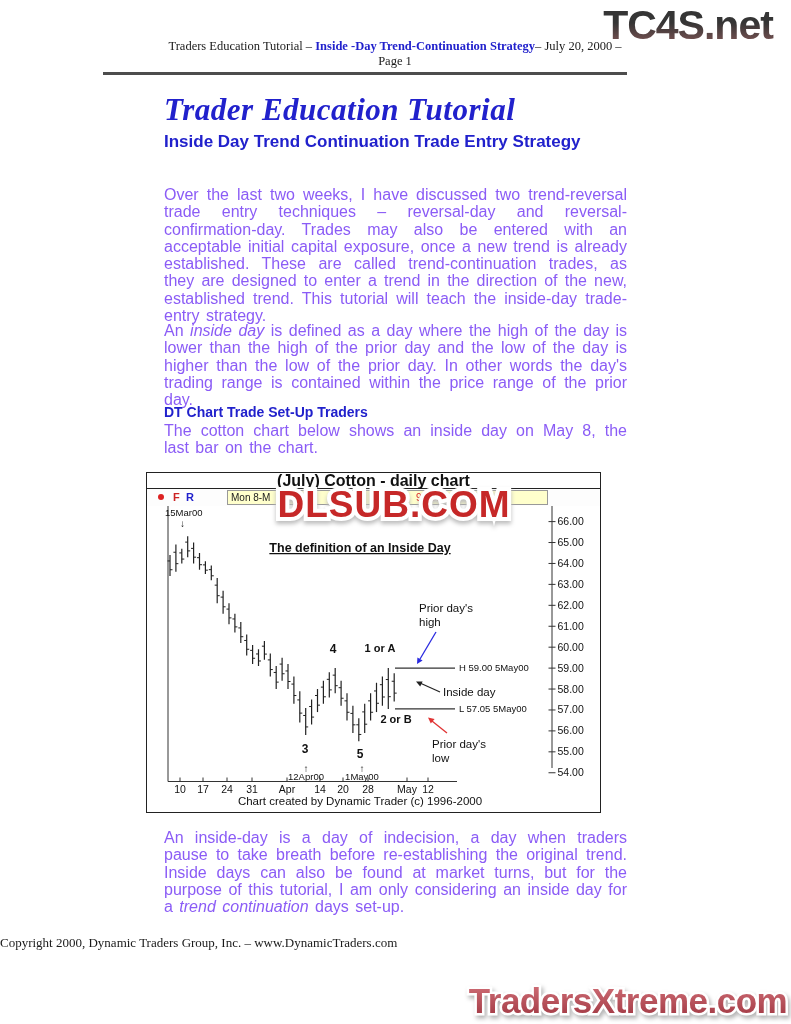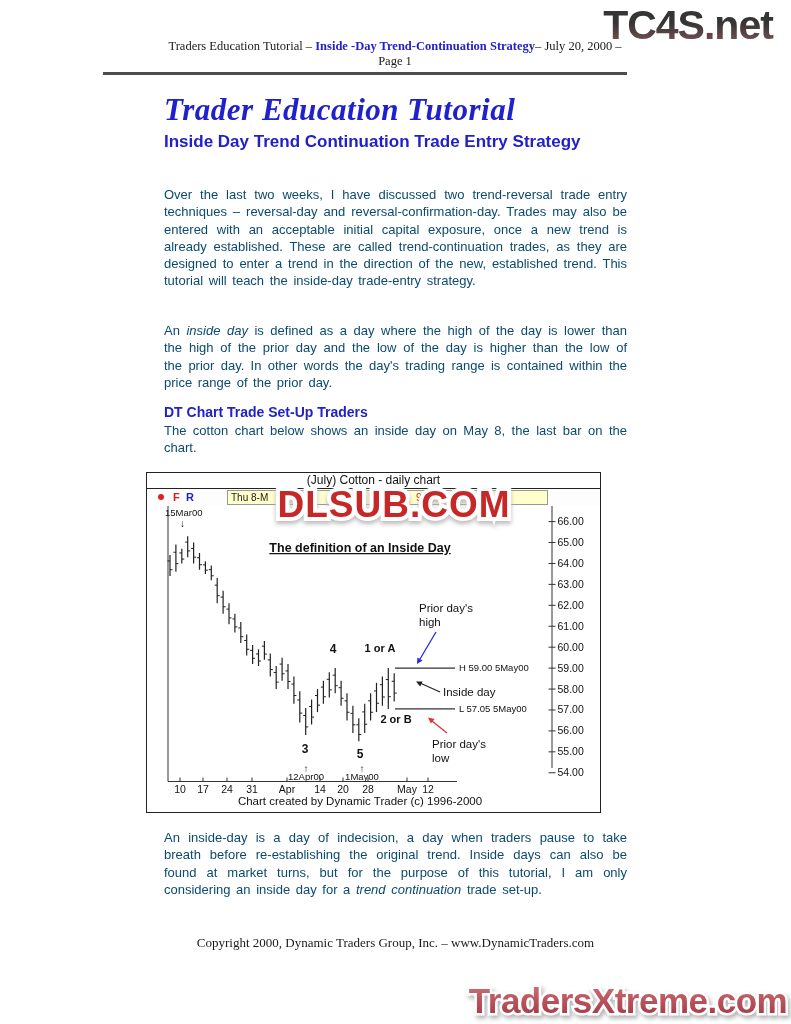--- a/index.html
+++ b/index.html
@@ -13,31 +13,31 @@
   #top-rule{left:103px;top:72px;width:524px;height:3px;background:#4d4d4d;}
   
   #tc4s-logo{left:588px;top:0px;}
   #tx-logo{left:466px;top:974px;}
   
   #main-title{left:164px;top:92px;font-family:"Liberation Serif",serif;
     font-style:italic;font-weight:bold;font-size:31px;color:#2121cc;letter-spacing:0.5px;}
   #subtitle{left:164px;top:132px;font-weight:bold;font-size:17px;color:#2121cc;}
   #section-heading{left:164px;top:404px;font-weight:bold;font-size:14px;color:#2121cc;}
   
-  .body-text{left:164px;width:463px;font-size:13px;line-height:17.3px;
-    text-align:justify;color:#0c4a6e;word-spacing:2px;}
+  .body-text{left:164px;width:463px;font-size:16px;line-height:17.3px;
+    text-align:justify;color:#8b5cf6;word-spacing:2px;}
   #para1{top:186px;} #para2{top:322px;} #para3{top:422px;} #para4{top:829px;}
   .em{font-style:italic;}
   
-  #page-footer{left:0;top:935px;width:791px;text-align:center;
+  #page-footer{left:0;top:935px;width:791px;text-align:left;
     font-family:"Liberation Serif",serif;font-size:13px;color:#1a1a1a;}
   
   #chart-box{left:146px;top:472px;width:453px;height:339px;border:1px solid #222;background:#fff;}
   #chart-title{height:15px;line-height:15px;border-bottom:1px solid #222;
-    text-align:center;font-weight:normal;font-size:12px;color:#111;}
+    text-align:center;font-weight:bold;font-size:16px;color:#111;}
   #chart-toolbar{position:relative;height:17px;background:#fdfdfd;}
   #rec-dot{left:11px;top:5px;width:6px;height:6px;border-radius:50%;background:#dd2222;}
   #f-btn{left:26px;top:2px;font-size:11px;font-weight:bold;color:#cc2222;}
   #r-btn{left:39px;top:2px;font-size:11px;font-weight:bold;color:#2121cc;}
   #quote-strip{left:80px;top:1px;width:316px;height:13px;background:#ffffcc;
     border:1px solid #999;font-size:10px;line-height:13px;padding-left:3px;color:#222;
     white-space:nowrap;overflow:hidden;}
   #quote-red{position:absolute;left:188px;top:0;color:#dd2222;}
   #plot-svg{display:block;}
   #plot-svg text{font-family:"Liberation Sans",sans-serif;fill:#111;}
@@ -74,21 +74,21 @@
 <div class="abs body-text" id="para2"><span>An </span><span class="em">inside day</span><span> is defined as a day where the high of the day is lower than the high of the prior day and the low of the day is higher than the low of the prior day. In other words the day's trading range is contained within the price range of the prior day.</span></div>
 <div class="abs" id="section-heading">DT Chart Trade Set-Up Traders</div>
 <div class="abs body-text" id="para3">The cotton chart below shows an inside day on May 8, the last bar on the chart.</div>
 
 <div class="abs" id="chart-box">
   <div id="chart-title">(July) Cotton - daily chart</div>
   <div id="chart-toolbar">
     <div class="abs" id="rec-dot"></div>
     <div class="abs" id="f-btn">F</div>
     <div class="abs" id="r-btn">R</div>
-    <div class="abs" id="quote-strip"><span>Thu 8-M</span>
+    <div class="abs" id="quote-strip"><span>Mon 8-M</span>
       <span id="quote-red">94.47</span>
     </div>
   </div>
 
   <svg id="plot-svg" width="453" height="306" viewBox="0 0 453 306">
 
     <line class="ax" x1="21" y1="0" x2="21" y2="275.5"></line>
     <line class="ax" x1="21" y1="275.5" x2="310" y2="275.5"></line>
     <line class="ax" x1="405" y1="0" x2="405" y2="262"></line>
     <g id="g-yticks">
@@ -301,21 +301,21 @@
     <text x="213" y="299" text-anchor="middle" font-size="11.5">Chart created by Dynamic Trader (c) 1996-2000</text>
   </svg>
 </div>
 
 <div class="abs" id="watermark-wrap">
   <svg width="345" height="52">
     <text x="172" y="39" text-anchor="middle" font-size="37" font-weight="900" letter-spacing="1" fill="#c62828" stroke="#ffffff" stroke-width="8" paint-order="stroke">DLSUB.COM</text>
   </svg>
 </div>
 
-<div class="abs body-text" id="para4"><span>An inside-day is a day of indecision, a day when traders pause to take breath before re-establishing the original trend. Inside days can also be found at market turns, but for the purpose of this tutorial, I am only considering an inside day for a </span><span class="em">trend continuation</span><span> trade set-up.</span></div>
+<div class="abs body-text" id="para4"><span>An inside-day is a day of indecision, a day when traders pause to take breath before re-establishing the original trend. Inside days can also be found at market turns, but for the purpose of this tutorial, I am only considering an inside day for a </span><span class="em">trend continuation</span><span> days set-up.</span></div>
 
 <div class="abs" id="page-footer">Copyright 2000, Dynamic Traders Group, Inc. – www.DynamicTraders.com</div>
 
 <div class="abs" id="tx-logo">
   <svg width="325" height="52">
     <defs>
       <linearGradient id="gRed" x1="0" y1="0" x2="0" y2="1">
         <stop offset="0" stop-color="#d4737b"></stop>
         <stop offset="1" stop-color="#9e3540"></stop>
       </linearGradient>

